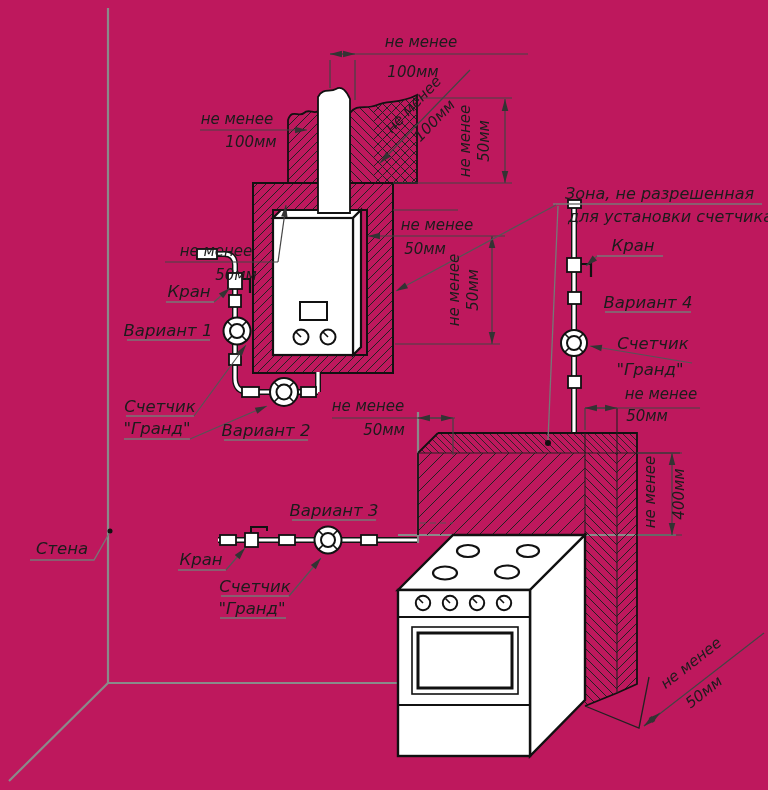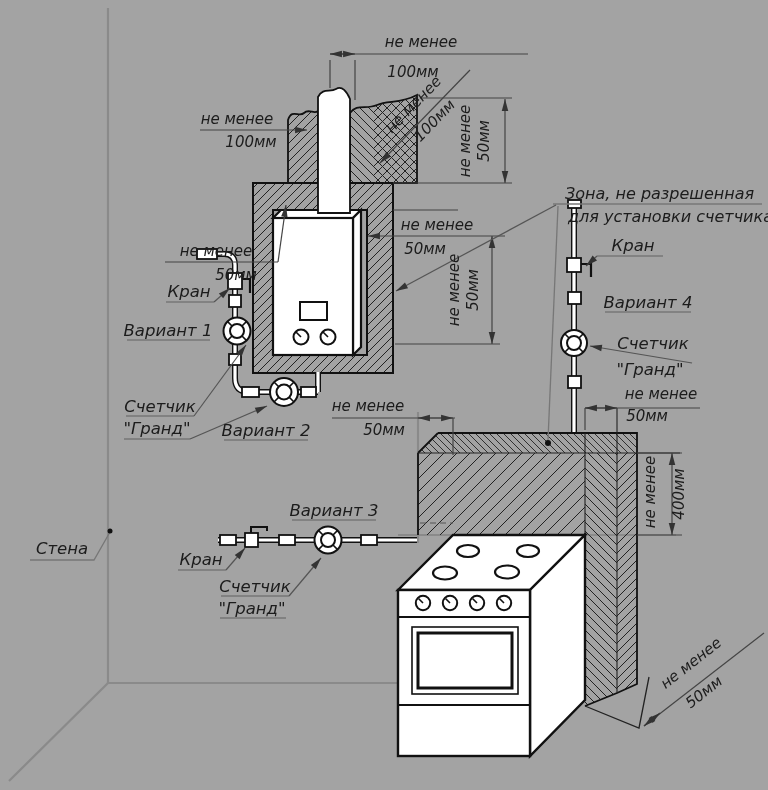--- a/index.html
+++ b/index.html
@@ -1,16 +1,16 @@
 <!DOCTYPE html>
 <html><head>
 <meta charset="utf-8">
 <style>
   html,body{margin:0;padding:0;background:#fff;}
-  .stage{width:768px;height:790px;position:relative;background:#a3a3a3;overflow:hidden;}
+  .stage{width:768px;height:790px;position:relative;background:#be185d;overflow:hidden;}
   svg{display:block;}
   text{font-family:"DejaVu Sans","Liberation Sans",sans-serif;font-style:italic;fill:#1c1c1c;}
   .dim{font-size:15px;}
   .lbl{font-size:16.5px;}
   .zone{font-size:16px;}
 </style>
 </head>
 <body>
 
 <div class="stage">

